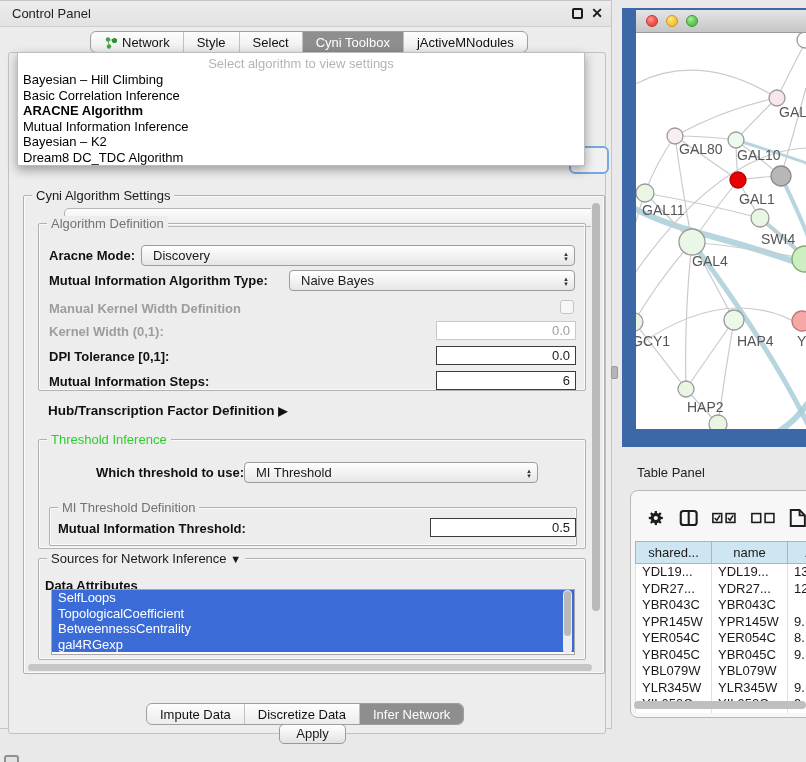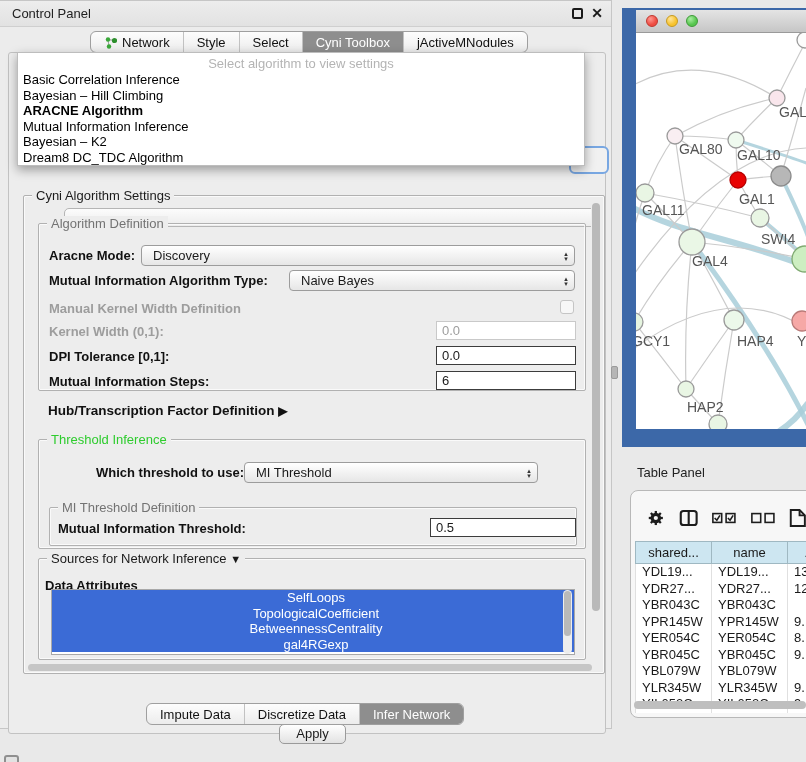--- a/index.html
+++ b/index.html
@@ -49,30 +49,30 @@
 
   .lbl { position:absolute; font-weight:bold; color:#111; white-space:nowrap; }
   .lbl.dis { color:#9d9d9d; }
 
   .combo { position:absolute; height:21px; border:1px solid #9c9c9c; border-radius:4px;
     background:linear-gradient(#ffffff,#e6e6e6); display:flex; align-items:center; }
   .combo .txt { padding-left:11px; flex:1; }
   .combo .arr { width:16px; display:flex; flex-direction:column; align-items:center;
     line-height:5px; font-size:7px; color:#333; }
 
-  .field { position:absolute; height:19px; background:#fff; 
+  .field { position:absolute; height:19px; background:#fff; text-align:right;
     padding:0 5px; line-height:18px; }
   .field.dark { border:1px solid #3c3c3c; }
   .field.lite { border:1px solid #c9c9c9; color:#9d9d9d; }
 
   .checkbox { position:absolute; width:14px; height:14px; border:1px solid #c5c5c5;
     border-radius:3px; background:#f7f7f7; }
 
   
-  #attr-list { position:absolute; background:#fff; border:1px solid #a8a8a8; overflow:hidden;text-align:center; }
+  #attr-list { position:absolute; background:#fff; border:1px solid #a8a8a8; overflow:hidden; }
   #attr-list .li { height:15.5px; line-height:15.5px; padding-left:6px;
     background:#3b6bd6; color:#fff; }
   .vscroll { position:absolute; width:10px; background:#ededed; border-radius:5px; }
   .vscroll .thumb { position:absolute; left:1px; right:1px; background:#b9b9b9; border-radius:4px; }
   .hscroll { position:absolute; height:7px; background:#c6c6c6; border-radius:4px; }
 
   #apply-btn { left:270px; top:671px; width:67px; height:20px; border:1px solid #9a9a9a;
     border-radius:5px; background:linear-gradient(#ffffff,#e2e2e2); text-align:center;
     line-height:18px; }
 
@@ -240,22 +240,22 @@
           <span>Discretize Data</span>
         </div>
         <div class="seg sel">
           <span>Infer Network</span>
         </div>
       </div>
   </div>
 
   <div class="abs" id="algo-overlay">
     <div class="hdr">Select algorithm to view settings</div>
-  <div class="itm">Basic Correlation Inference</div>
-      <div class="itm">Bayesian – Hill Climbing</div>
+  <div class="itm">Bayesian – Hill Climbing</div>
+      <div class="itm">Basic Correlation Inference</div>
       <div class="itm sel">ARACNE Algorithm</div>
       <div class="itm">Mutual Information Inference</div>
       <div class="itm">Bayesian – K2</div>
       <div class="itm">Dream8 DC_TDC Algorithm</div>
     </div>
 </div>
 
 <div class="abs" id="net-window">
   <div class="abs" id="net-titlebar">
     <span class="tl" style="background:radial-gradient(circle at 35% 30%, #ff9790, #ee4d43 60%); border:1px solid #c0362e;"></span>

